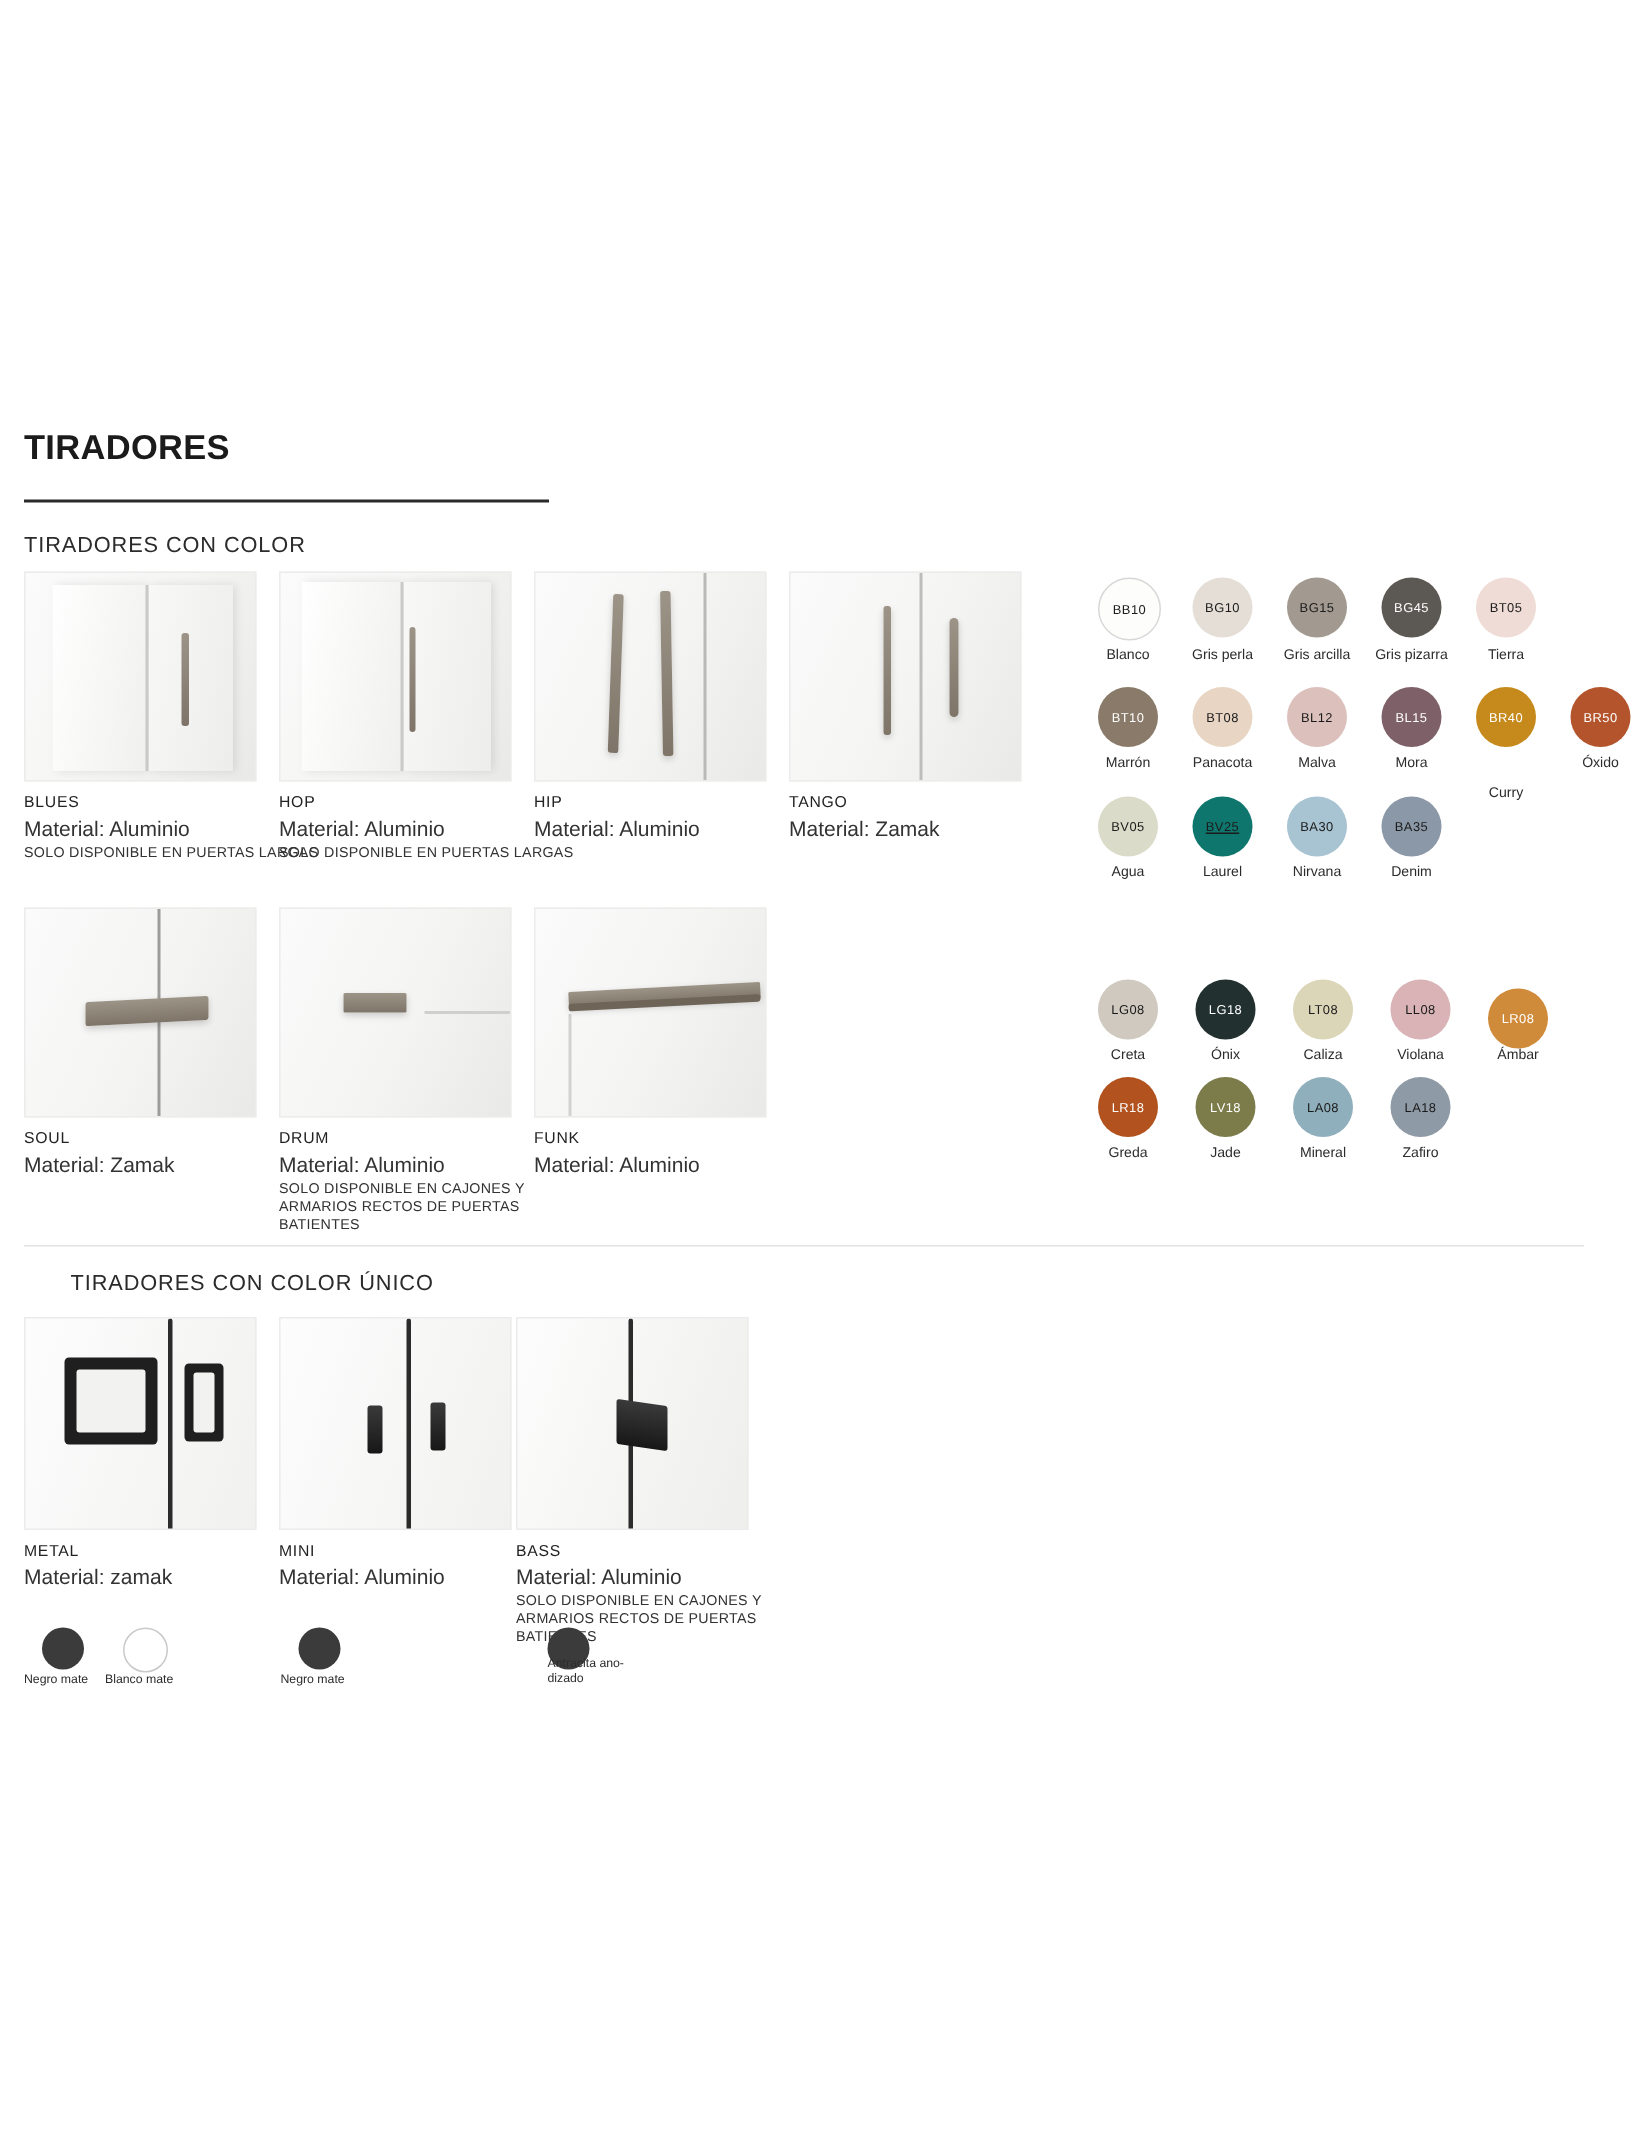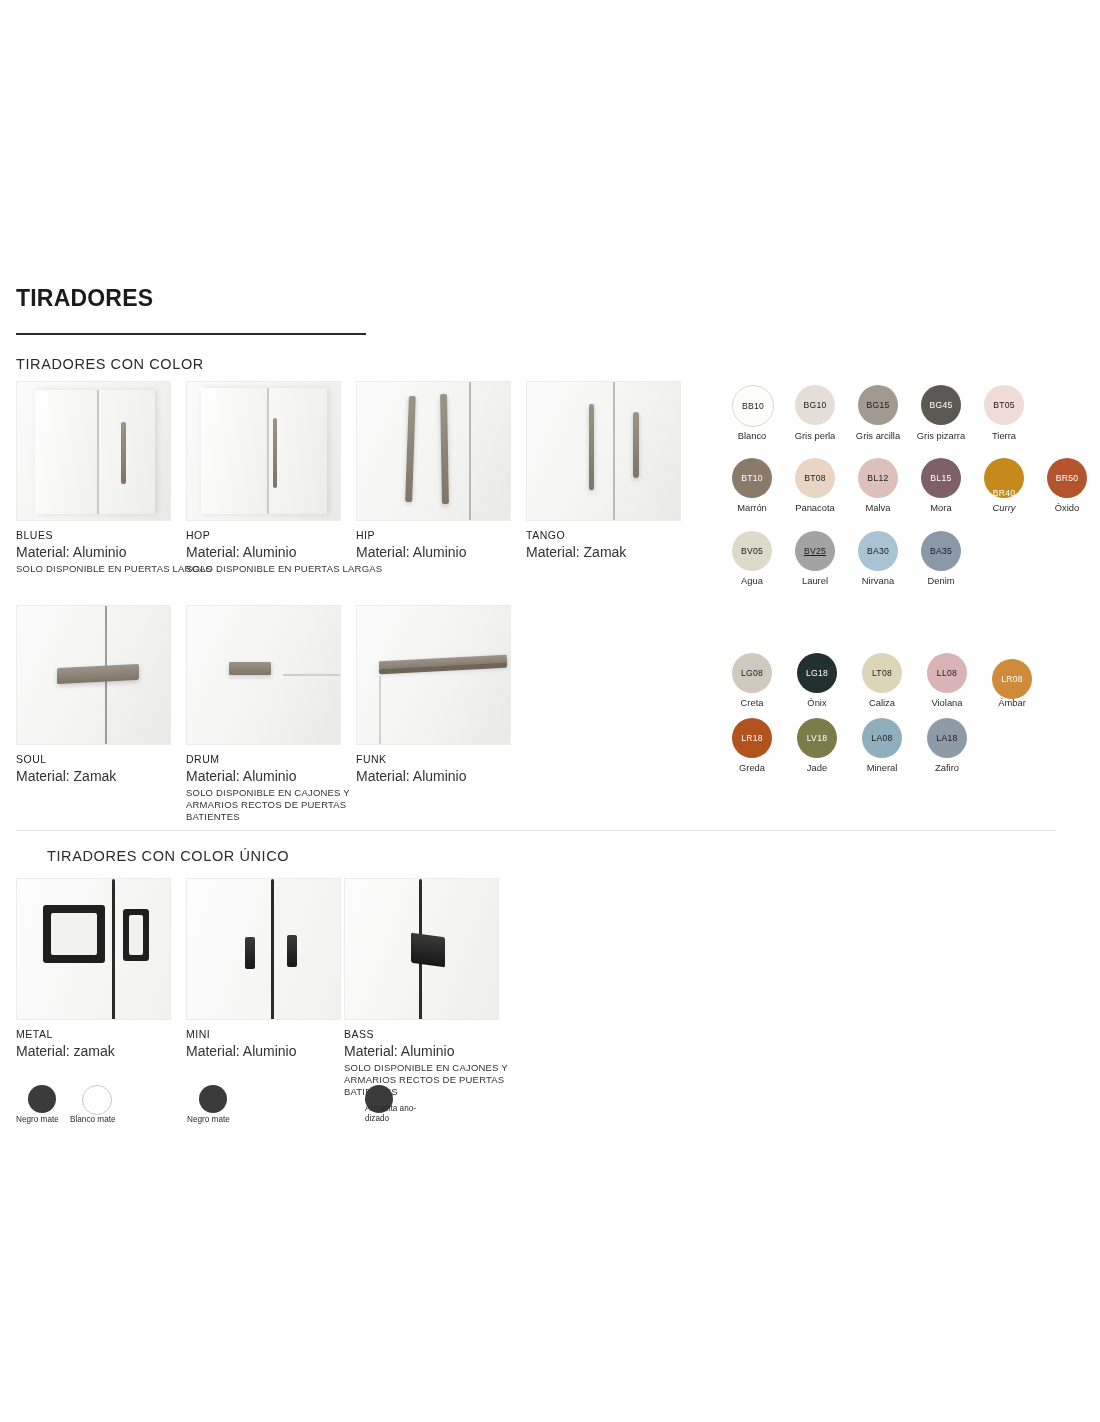--- a/index.html
+++ b/index.html
@@ -281,36 +281,36 @@
     <div class="sw" style="left:858px; top:458px; background:#dcc0bc;">
         <span>BL12</span>
       </div>
     <div class="sw-name" style="left:836px; top:502px;">Malva</div>
 
     <div class="sw" style="left:921px; top:458px; background:#7e6168; color:#fff;">
         <span>BL15</span>
       </div>
     <div class="sw-name" style="left:899px; top:502px;">Mora</div>
 
-    <div class="sw" style="left:984px; top:458px; background:#c58a1b; color:#fff;align-items:flex-end;">
+    <div class="sw" style="left:984px; top:458px; background:#c58a1b; color:#fff;">
         <span>BR40</span>
       </div>
-    <div class="sw-name" style="left:962px; top:502px;font-style:italic;">Curry</div>
+    <div class="sw-name" style="left:962px; top:522px;">Curry</div>
 
     <div class="sw" style="left:1047px; top:458px; background:#b3542c; color:#fff;">
         <span>BR50</span>
       </div>
     <div class="sw-name" style="left:1025px; top:502px;">Óxido</div>
 
     <div class="sw" style="left:732px; top:531px; background:#dbdbc9;">
         <span>BV05</span>
       </div>
     <div class="sw-name" style="left:710px; top:575px;">Agua</div>
 
-    <div class="sw" style="left:795px; top:531px; background:#a3a3a3;text-decoration:underline;">
+    <div class="sw" style="left:795px; top:531px; background:#0f766e;text-decoration:underline;">
         <span>BV25</span>
       </div>
     <div class="sw-name" style="left:773px; top:575px;">Laurel</div>
 
     <div class="sw" style="left:858px; top:531px; background:#a8c3d2;">
         <span>BA30</span>
       </div>
     <div class="sw-name" style="left:836px; top:575px;">Nirvana</div>
 
     <div class="sw" style="left:921px; top:531px; background:#8b98a7;">

